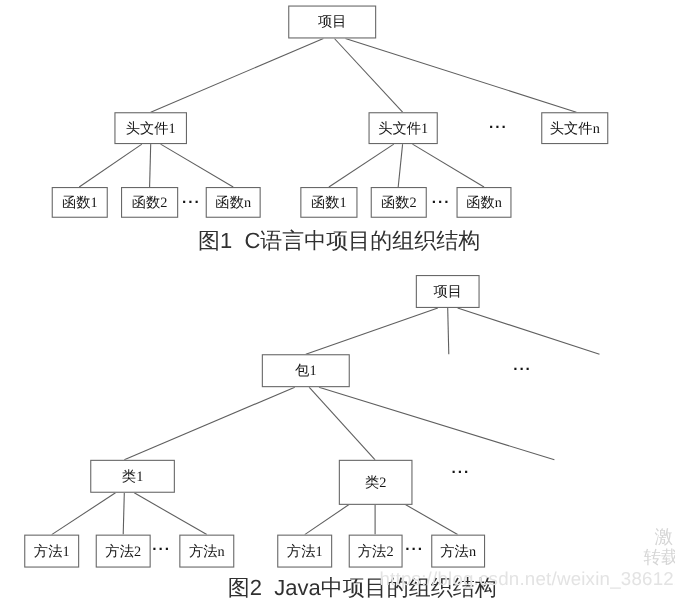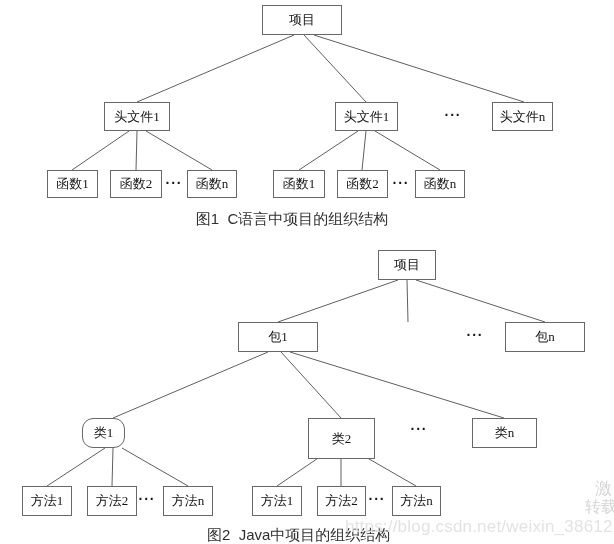--- a/index.html
+++ b/index.html
@@ -16,21 +16,21 @@
     font-size:13px;color:var(--text,#151515);
     font-family:"Liberation Serif",serif;
     white-space:nowrap;
   }
   .dots{
     position:absolute;width:24px;text-align:center;
     font-weight:bold;font-size:14px;letter-spacing:1px;
     color:var(--text,#151515);line-height:14px;
   }
   .caption{
-    position:absolute;font-size:15px;color:var(--caption,#303030);
+    position:absolute;font-size:20px;color:var(--caption,#303030);
     text-align:center;white-space:pre;line-height:18px;
   }
   .wm{position:absolute;white-space:nowrap;}
   .wm-stamp1{left:595px;top:477px;font-size:17px;color:var(--watermark-dark,#d6d6d6);}
   .wm-stamp2{left:585px;top:497px;font-size:16px;color:var(--watermark-dark,#d6d6d6);}
   .wm-url{left:345px;top:517px;font-size:17px;color:var(--watermark-light,#e3e3e3);letter-spacing:.2px;}
 </style>
 </head>
 <body>
 
@@ -83,26 +83,24 @@
   <div class="node" style="left:337px;top:170px;width:51px;height:28px;">函数2</div>
   <div class="dots" style="left:389px;top:176px;">···</div>
   <div class="node" style="left:415px;top:170px;width:50px;height:28px;">函数n</div>
 
   <div class="caption" style="left:180px;top:210px;width:224px;">图1  C语言中项目的组织结构</div>
 
   <div class="node" style="left:378px;top:250px;width:58px;height:30px;">项目</div>
 
   <div class="node" style="left:238px;top:322px;width:80px;height:30px;">包1</div>
   <div class="dots" style="left:463px;top:328px;">···</div>
-  <div class="node" style="left:505px;top:322px;width:80px;height:30px;">包n</div>
 
-  <div class="node" style="left:82px;top:418px;width:43px;height:30px;border-radius:11px;">类1</div>
+  <div class="node" style="left:82px;top:418px;width:77px;height:30px;">类1</div>
   <div class="node" style="left:308px;top:418px;width:67px;height:41px;">类2</div>
   <div class="dots" style="left:407px;top:422px;">···</div>
-  <div class="node" style="left:472px;top:418px;width:65px;height:30px;">类n</div>
 
   <div class="node" style="left:22px;top:486px;width:50px;height:30px;">方法1</div>
   <div class="node" style="left:87px;top:486px;width:50px;height:30px;">方法2</div>
   <div class="dots" style="left:135px;top:492px;">···</div>
   <div class="node" style="left:163px;top:486px;width:50px;height:30px;">方法n</div>
 
   <div class="node" style="left:252px;top:486px;width:50px;height:30px;">方法1</div>
   <div class="node" style="left:317px;top:486px;width:49px;height:30px;">方法2</div>
   <div class="dots" style="left:365px;top:492px;">···</div>
   <div class="node" style="left:392px;top:486px;width:49px;height:30px;">方法n</div>

